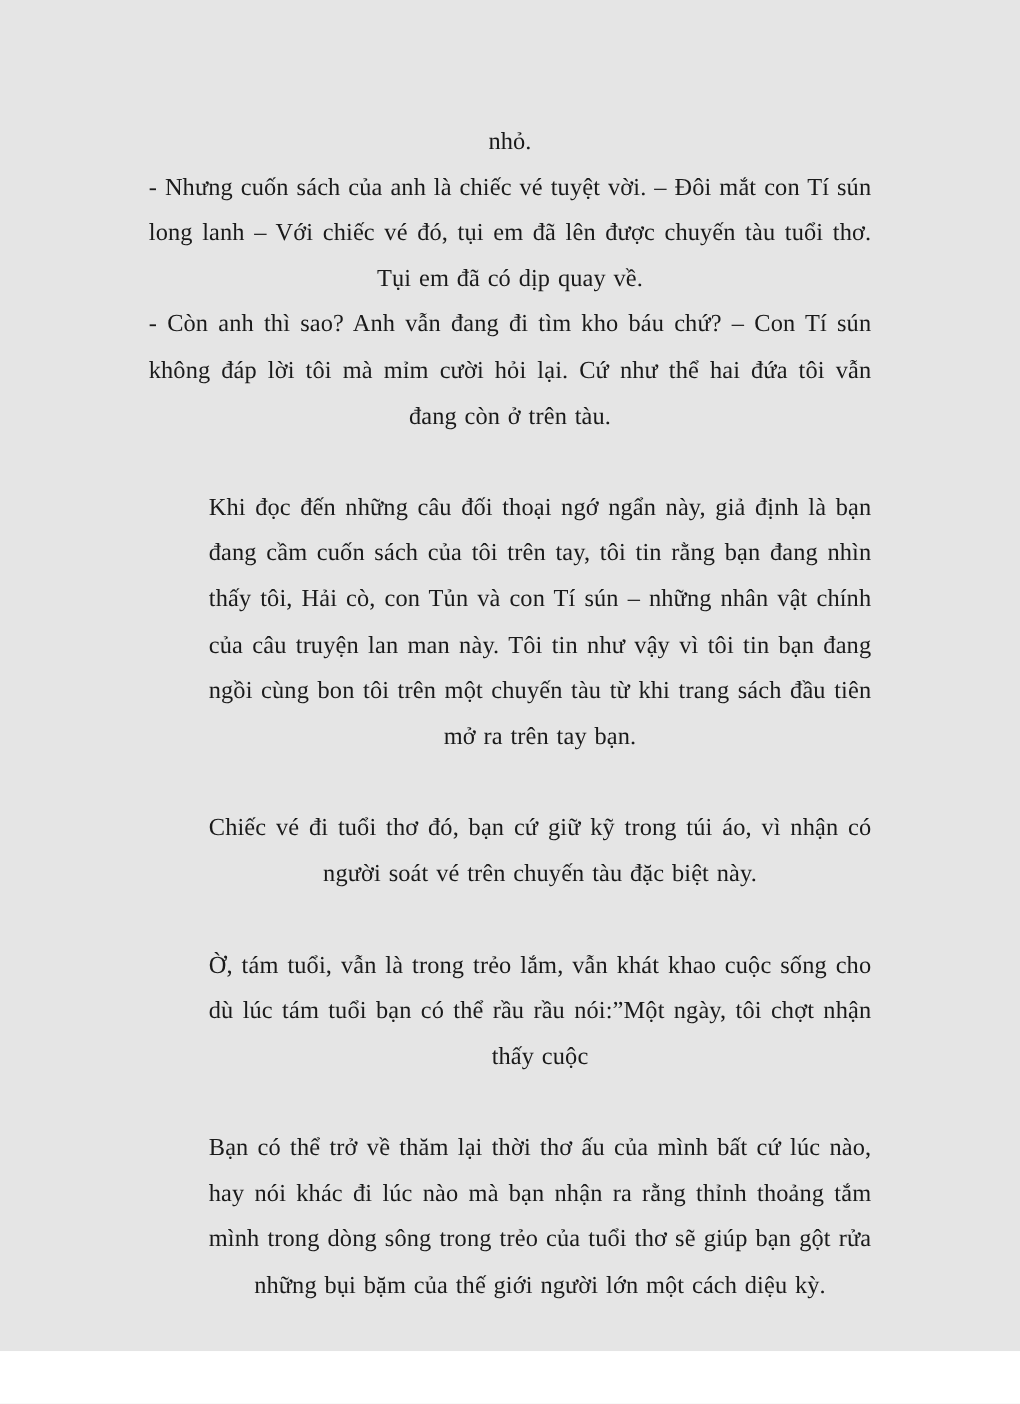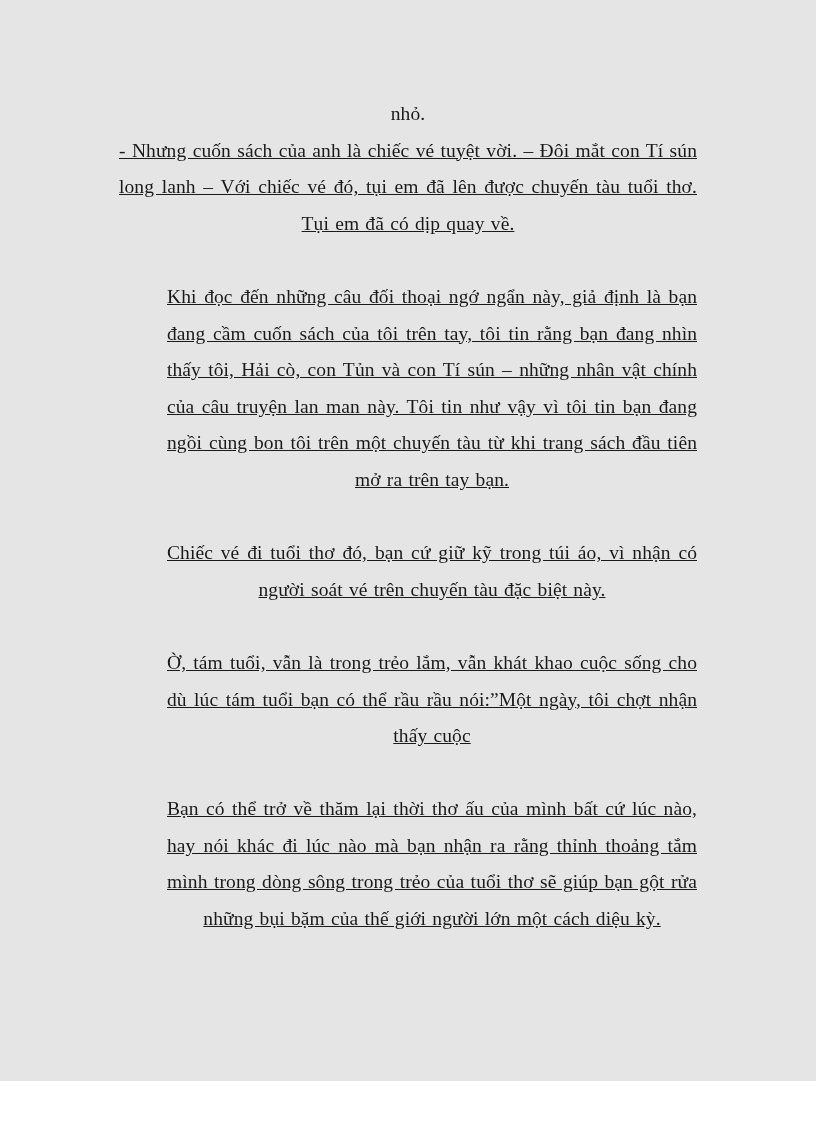--- a/index.html
+++ b/index.html
@@ -31,21 +31,20 @@
   .para {
     margin: 0;
     font-size: 19.5px;
     line-height: 36.6px;
     text-align: center;
     letter-spacing: 0.1px;
     word-spacing: 1.2px;
   }
   .para + .para {
     margin-top: 0;
-    text-decoration: underline;
   }
   .para.gap-before {
     margin-top: 36.6px;
     margin-left: 48px;
   }
   .para.block {
     text-align: justify;
     text-align-last: center;
   }
   .dotted-rule {
@@ -63,20 +62,21 @@
 
 <div class="page">
 
   <div class="text-column">
 
     <p class="para">nhỏ.</p>
 
     <p class="para block">- Nhưng cuốn sách của anh là chiếc vé tuyệt vời. – Đôi mắt con Tí sún long lanh – Với chiếc vé đó, tụi em đã lên được chuyến tàu tuổi thơ. Tụi em đã có dịp quay về.</p>
 
 
+    <p class="para block">- Còn anh thì sao? Anh vẫn đang đi tìm kho báu chứ? – Con Tí sún không đáp lời tôi mà mỉm cười hỏi lại. Cứ như thể hai đứa tôi vẫn đang còn ở trên tàu.</p>
 
     <p class="para block gap-before">Khi đọc đến những câu đối thoại ngớ ngẩn này, giả định là bạn đang cầm cuốn sách của tôi trên tay, tôi tin rằng bạn đang nhìn thấy tôi, Hải cò, con Tủn và con Tí sún – những nhân vật chính của câu truyện lan man này. Tôi tin như vậy vì tôi tin bạn đang ngồi cùng bon tôi trên một chuyến tàu từ khi trang sách đầu tiên mở ra trên tay bạn.</p>
 
     <p class="para block gap-before">Chiếc vé đi tuổi thơ đó, bạn cứ giữ kỹ trong túi áo, vì nhận có người soát vé trên chuyến tàu đặc biệt này.</p>
 
     <p class="para block gap-before">Ờ, tám tuổi, vẫn là trong trẻo lắm, vẫn khát khao cuộc sống cho dù lúc tám tuổi bạn có thể rầu rầu nói:”Một ngày, tôi chợt nhận thấy cuộc</p>
 
     <p class="para block gap-before">Bạn có thể trở về thăm lại thời thơ ấu của mình bất cứ lúc nào, hay nói khác đi lúc nào mà bạn nhận ra rằng thỉnh thoảng tắm mình trong dòng sông trong trẻo của tuổi thơ sẽ giúp bạn gột rửa những bụi bặm của thế giới người lớn một cách diệu kỳ.</p>
 
   </div>

